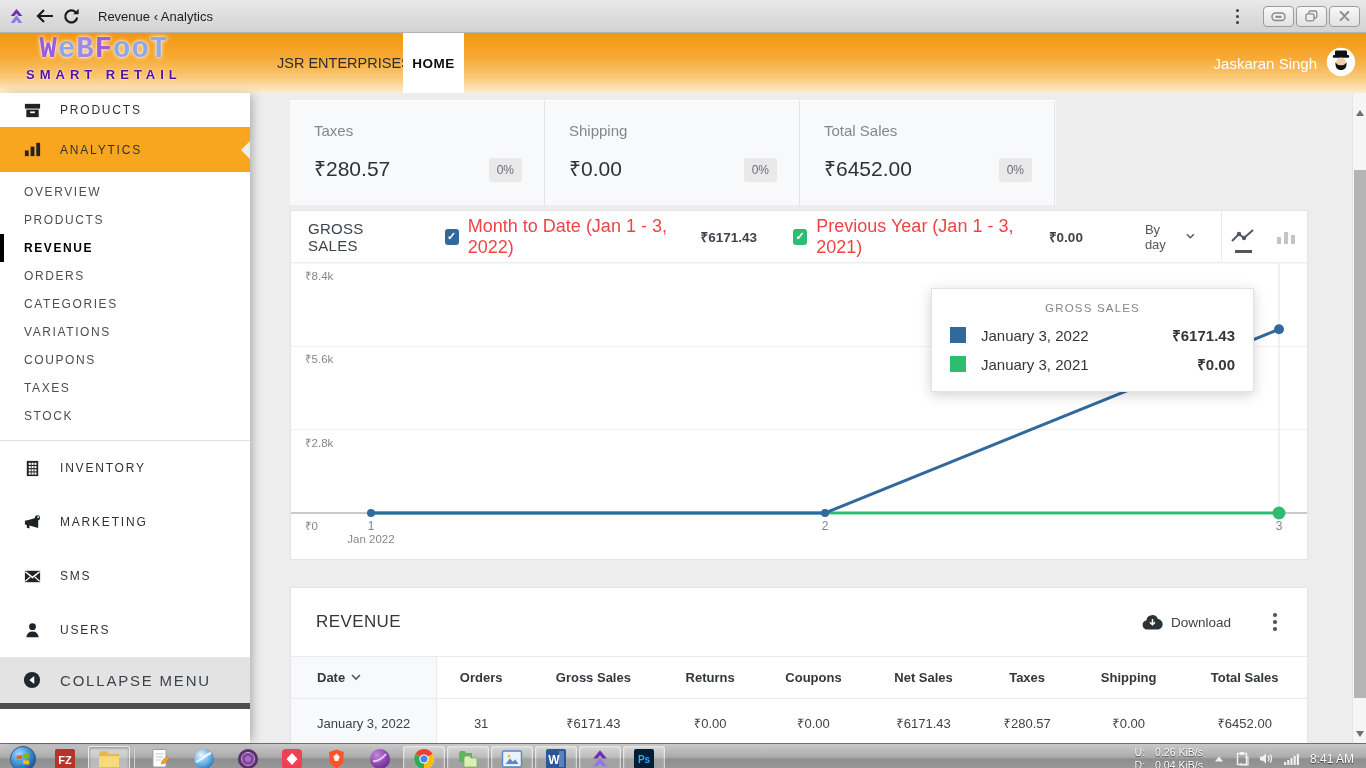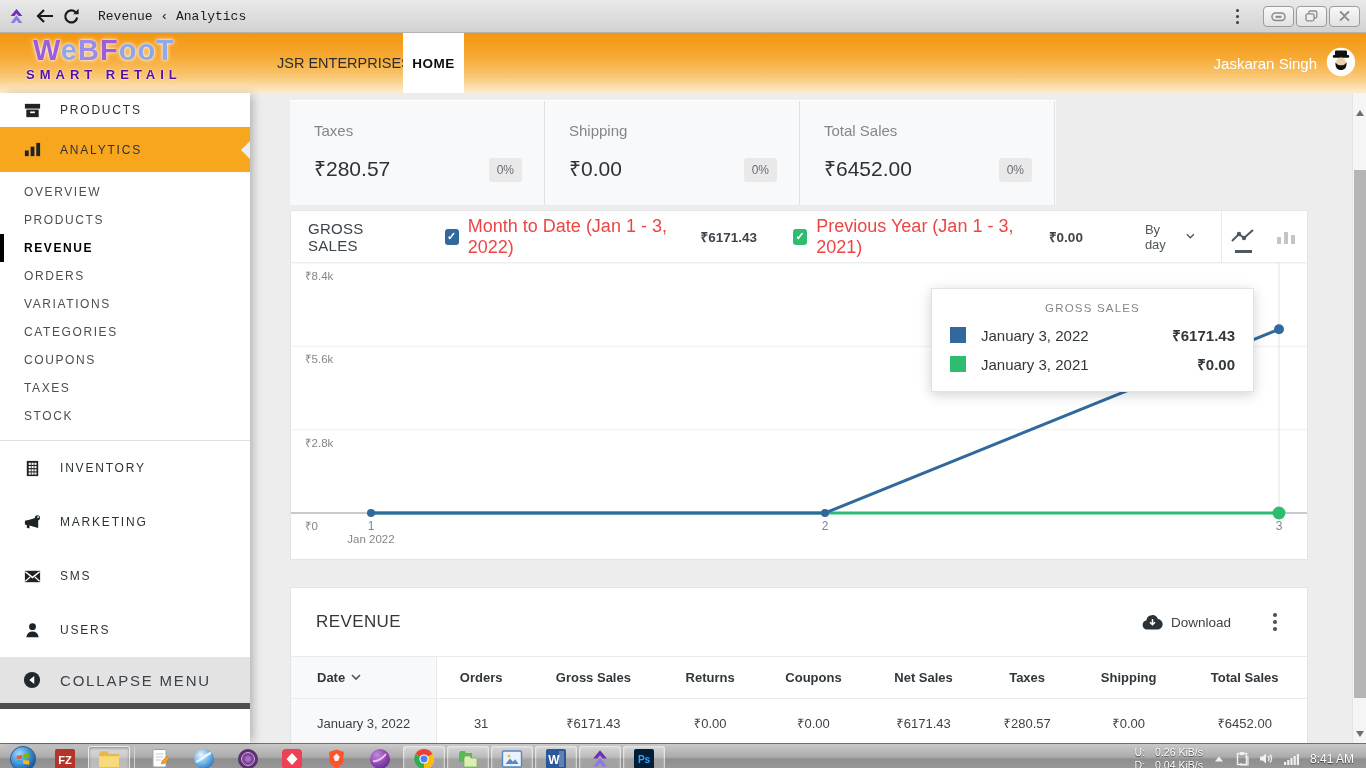--- a/index.html
+++ b/index.html
@@ -1,35 +1,35 @@
 <!DOCTYPE html>
 <html><head>
 <meta charset="utf-8">
 <style>
   * { margin:0; padding:0; box-sizing:border-box; }
   body { font-family:"Liberation Sans",sans-serif; background:#444; }
   .screen { position:relative; width:1366px; height:768px; overflow:hidden; background:#ededed; }
 
   
   .titlebar { height:28px; background:linear-gradient(#e9e9e9,#d2d2d2); border-bottom:1px solid #b3b3b3;
-    display:flex; align-items:center; padding:16px 6px;font-family:Liberation Mono, monospace; }
+    display:flex; align-items:center; padding:16px 6px; }
   .tb-logo { width:18px; height:18px; margin:0 6px 0 2px; display:flex; align-items:center; }
   .tb-btn { width:26px; height:22px; display:flex; align-items:center; justify-content:center; cursor:default; }
   .tb-title { font-size:13px; color:#1d1d1f; margin-left:14px; }
   .tb-kebab { margin-left:auto; width:24px; display:flex; flex-direction:column; align-items:center; }
   .tb-kebab i { width:3px; height:3px; border-radius:50%; background:#3c3c3c; margin:1.5px 0; }
   .win-controls { display:flex; gap:2px; margin-left:14px; }
   .win-btn { width:31px; height:21px; border:1px solid #9c9c9c; border-radius:4px;
     background:linear-gradient(#f8f8f8,#e2e2e2); display:flex; align-items:center; justify-content:center; }
 
   
   .appheader { position:relative; height:60px;
     background:linear-gradient(180deg,#f3960f 0%,#f6a933 40%,#f9c672 72%,#fdecd0 100%); }
   .brand { position:absolute; left:26px; top:1px; text-align:center; }
-  .brand-line1 { font-family:Liberation Sans, sans-serif; font-weight:bold; font-size:29px; line-height:32px;
+  .brand-line1 { font-family:Liberation Mono, monospace; font-weight:bold; font-size:29px; line-height:32px;
     letter-spacing:1px; text-shadow:0 0 2px #fff,0 0 5px rgba(255,255,255,.9); }
   .brand-line2 { font-size:13px; font-weight:bold; letter-spacing:5px; color:#530fa6; line-height:17px;
     text-shadow:0 0 2px #fff; }
   .site-name { position:absolute; left:277px; top:0; height:60px; line-height:60px; font-size:14.5px; color:#2d2d2d; }
   .home-tab { position:absolute; left:403px; top:0; width:61px; height:60px; background:#fff; color:#0e0e0e;
     font-size:13.5px; font-weight:bold; letter-spacing:.5px; display:flex; align-items:center; justify-content:center; }
   .user { position:absolute; right:10px; top:0; height:60px; display:flex; align-items:center; gap:9px;
     color:#fff; font-size:15px; }
 
   
@@ -229,22 +229,22 @@
               <rect x="14" y="3" width="4" height="14" fill="#1d2327"></rect>
             </svg>
         </span>
         <span class="s-label">ANALYTICS</span>
       </div>
       <div class="submenu">
         <div class="submenu-item">OVERVIEW</div>
         <div class="submenu-item">PRODUCTS</div>
         <div class="submenu-item active">REVENUE</div>
         <div class="submenu-item">ORDERS</div>
+        <div class="submenu-item">CATEGORIES</div>
         <div class="submenu-item">VARIATIONS</div>
-        <div class="submenu-item">CATEGORIES</div>
         <div class="submenu-item">COUPONS</div>
         <div class="submenu-item">TAXES</div>
         <div class="submenu-item">STOCK</div>
       </div>
       <div class="side-divider"></div>
       <div class="side-item h54">
         <span class="s-icon">
           <svg width="19" height="19" viewBox="0 0 20 20">
               <path d="M4 2h12v16H4z" fill="#1d2327"></path>
               <g fill="#fff">

